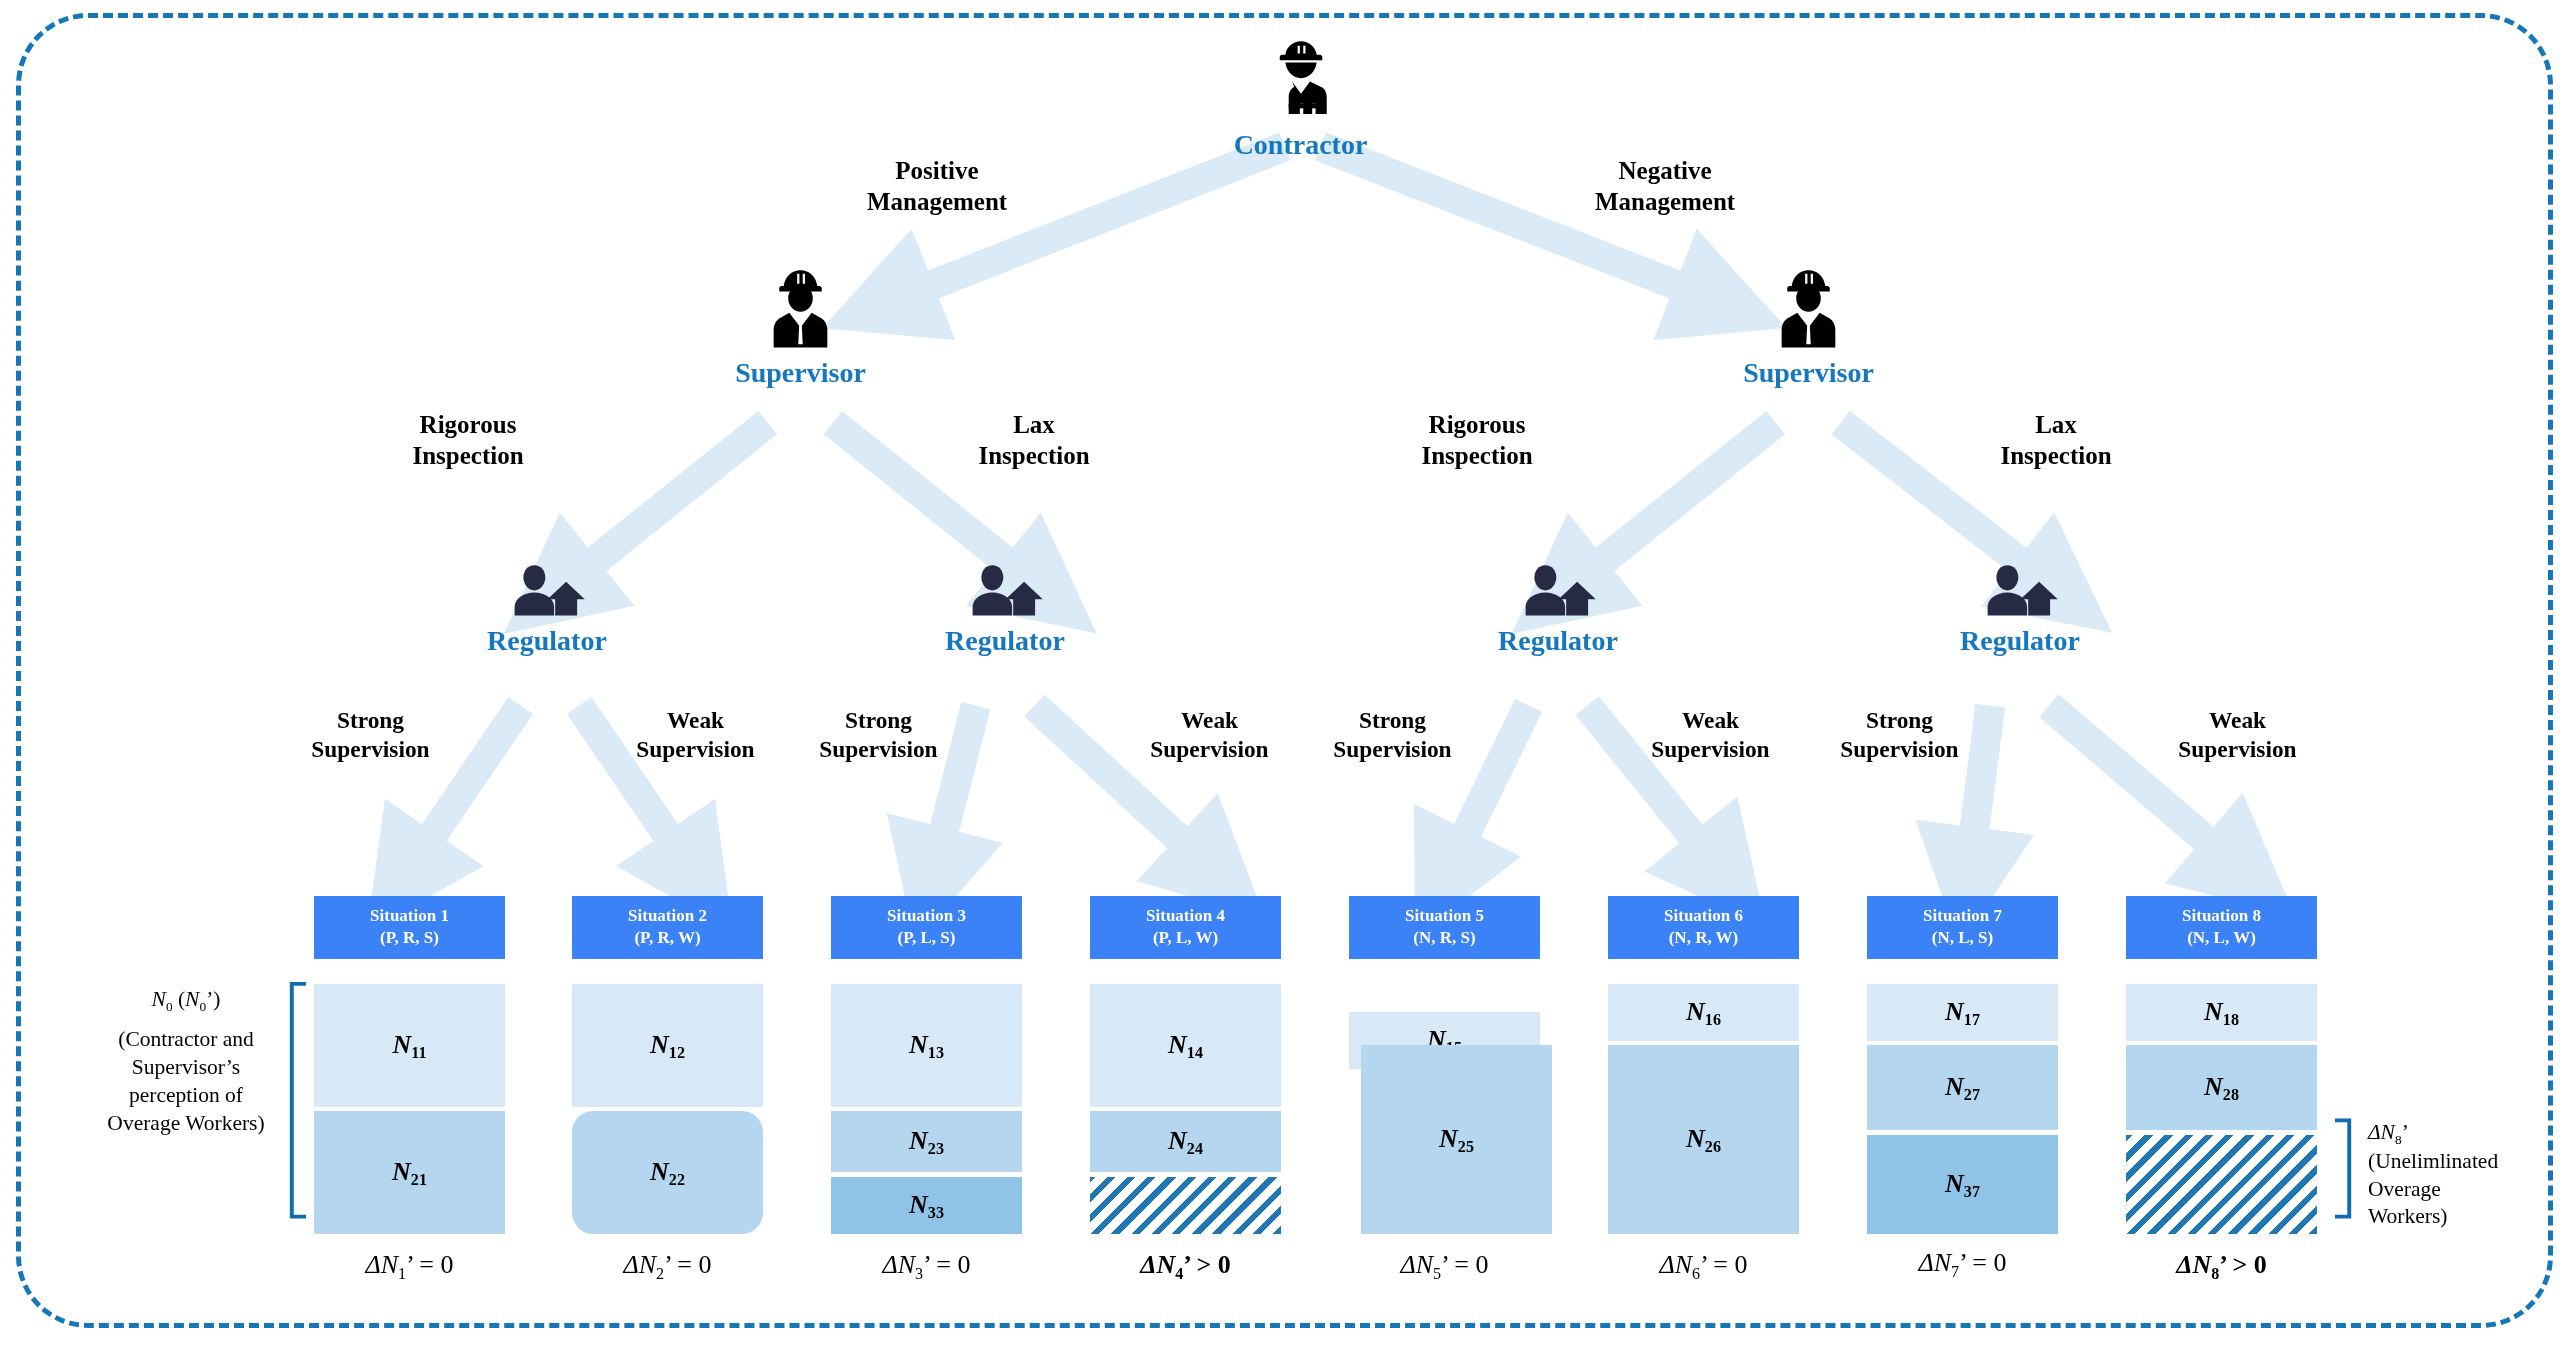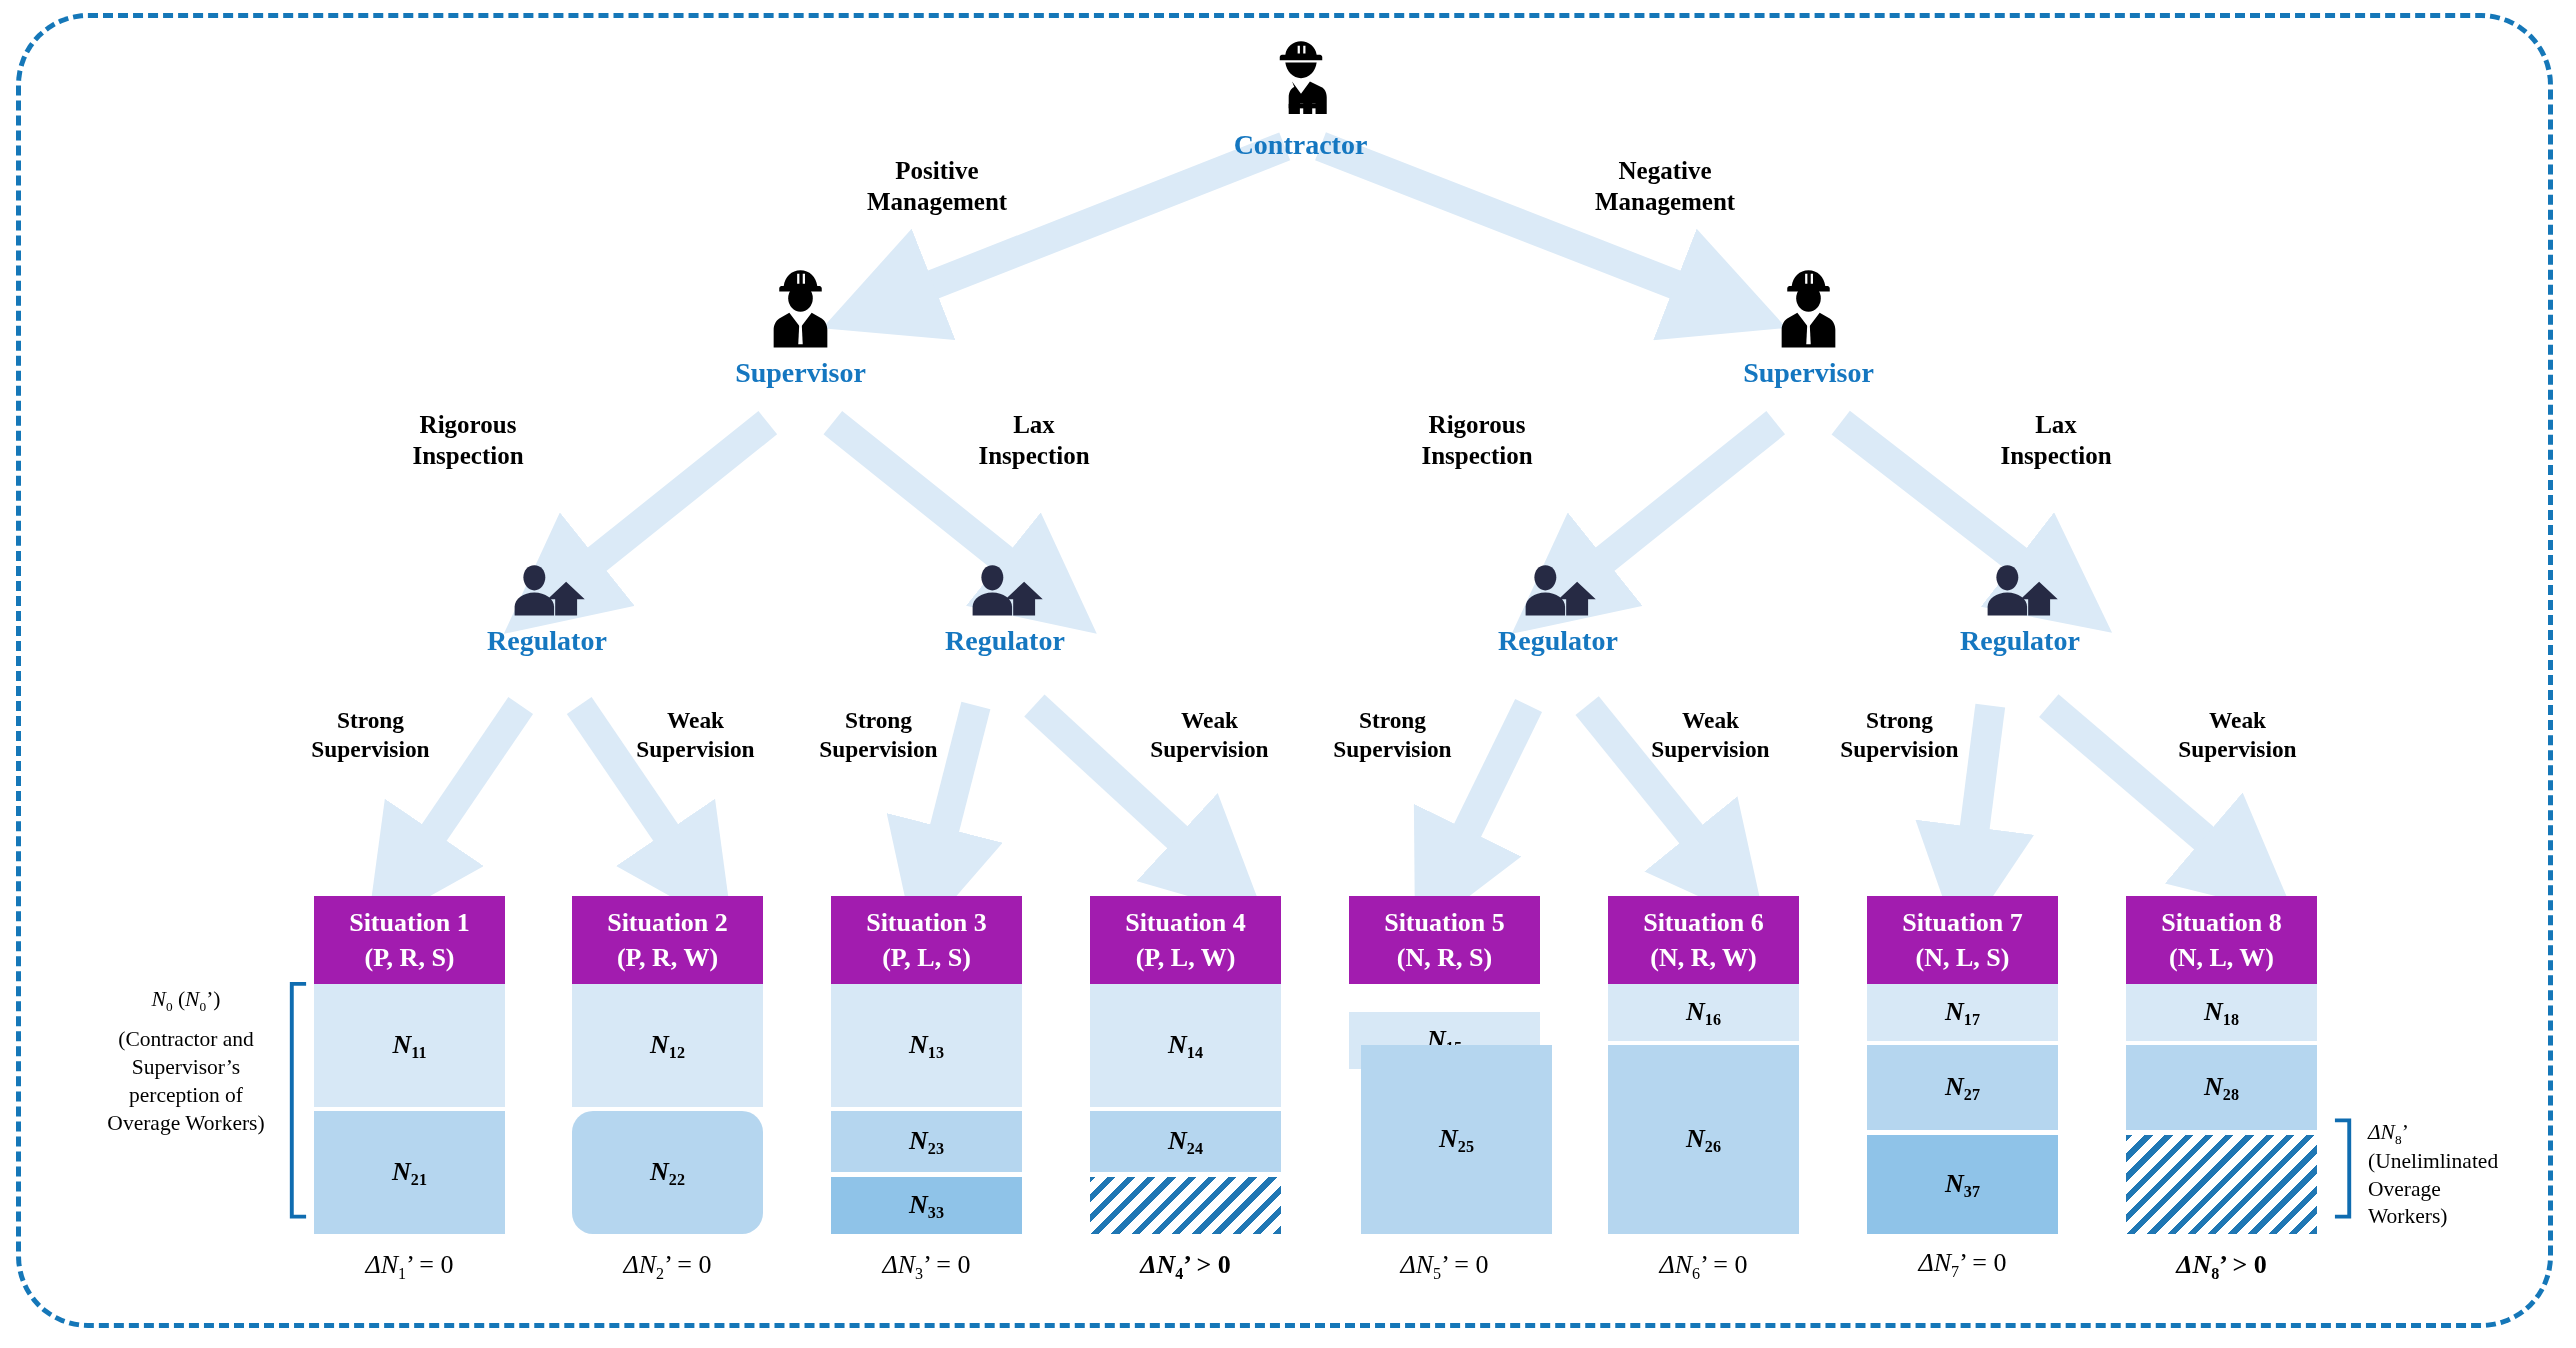--- a/index.html
+++ b/index.html
@@ -14,23 +14,23 @@
   .node .lbl{display:block;color:#1577c0;font-weight:bold;
              font-family:"Liberation Serif","DejaVu Serif",serif;}
 
   .edgelabel{position:absolute;text-align:center;color:#000;font-weight:bold;
              font-family:"Liberation Serif","DejaVu Serif",serif;line-height:1.22;}
 
   .arrowsvg{position:absolute;left:0;top:0;width:2576px;height:1348px;
             pointer-events:none;}
 
   .col{position:absolute;width:191px;}
-  .colhead{background:#a21caf;color:#ffffff;font-weight:bold;text-align:center;
+  .colhead{background:#3b82f6;color:#ffffff;font-weight:bold;text-align:center;
            font-family:"Liberation Serif","DejaVu Serif",serif;
-           font-size:26px;line-height:1.35;padding:8.5px 0 9px;}
+           font-size:17px;line-height:1.35;padding:8.5px 0 9px;}
   .seg{position:relative;text-align:center;color:#000;
        font-family:"Liberation Serif","DejaVu Serif",serif;
        font-style:italic;font-weight:bold;font-size:26px;
        display:flex;align-items:center;justify-content:center;}
   .seg sub{font-size:0.62em;font-style:normal;vertical-align:-0.3em;
            letter-spacing:0px;}
   .t1{background:#d7e8f6;}
   .t2{background:#b5d6ef;}
   .t3{background:#8fc3e8;}
   .hatch{background:repeating-linear-gradient(-45deg,#1f77b4 0 5.9px,#ffffff 5.9px 14.3px);}

